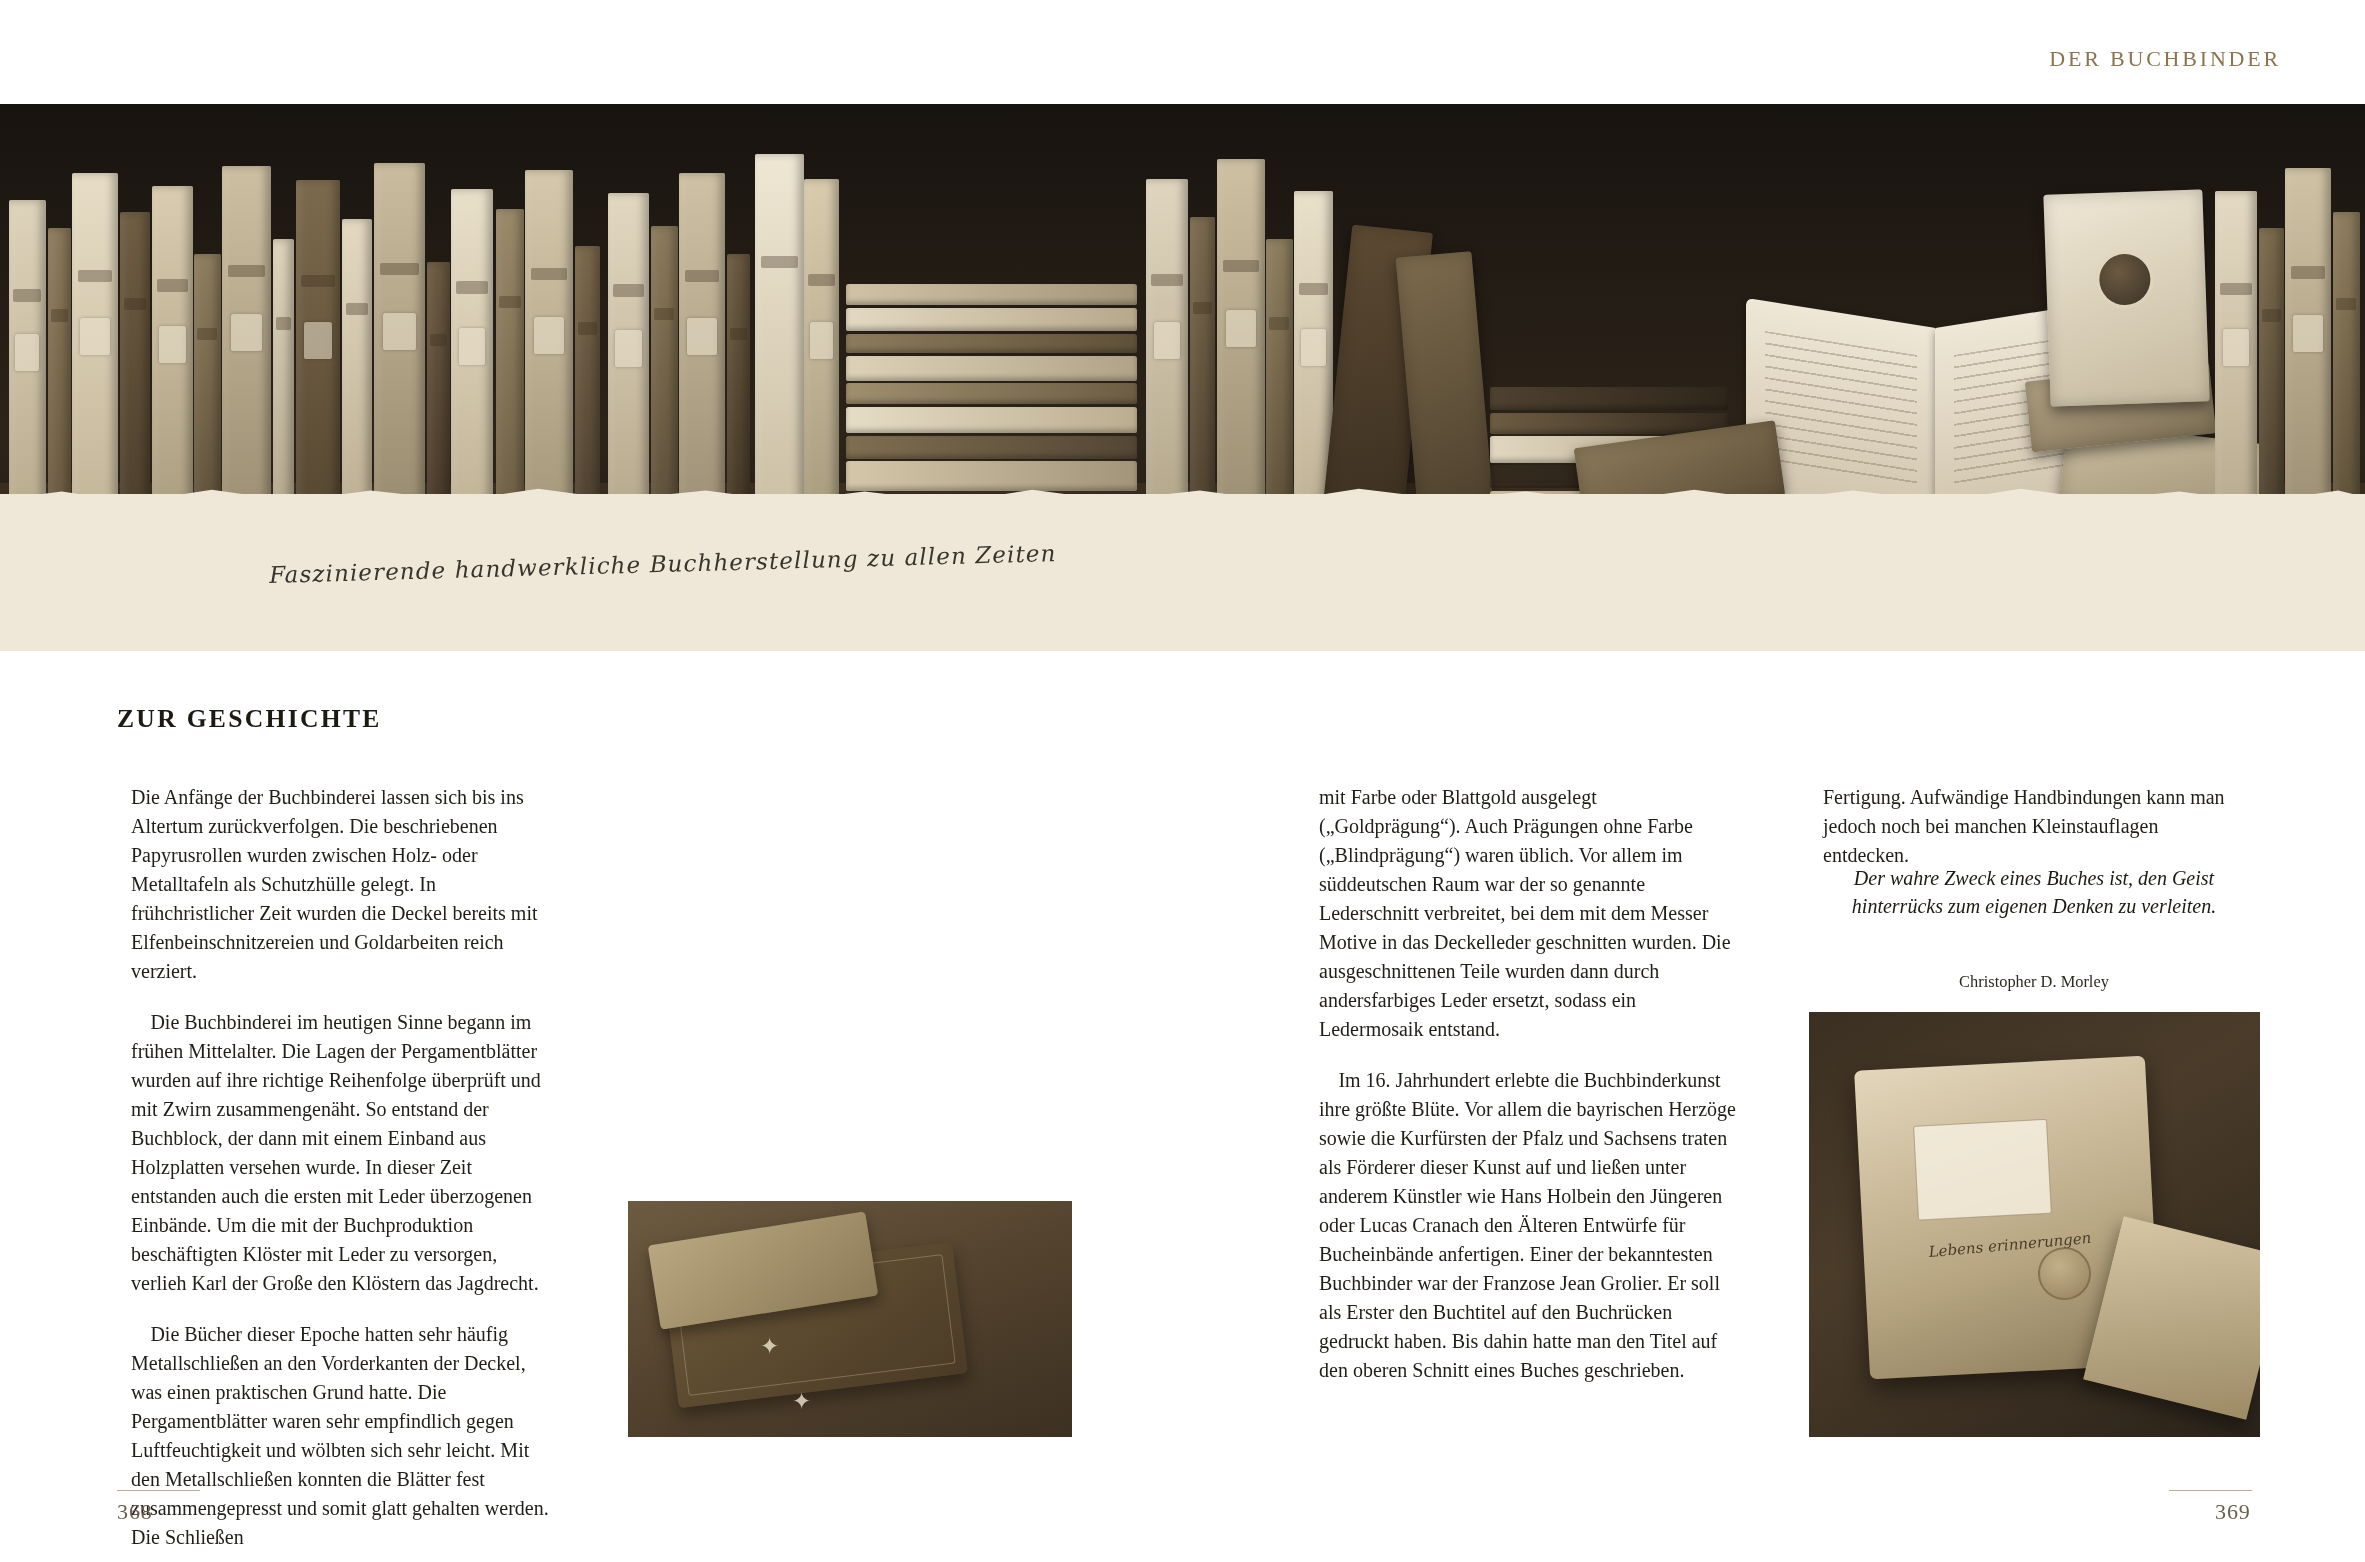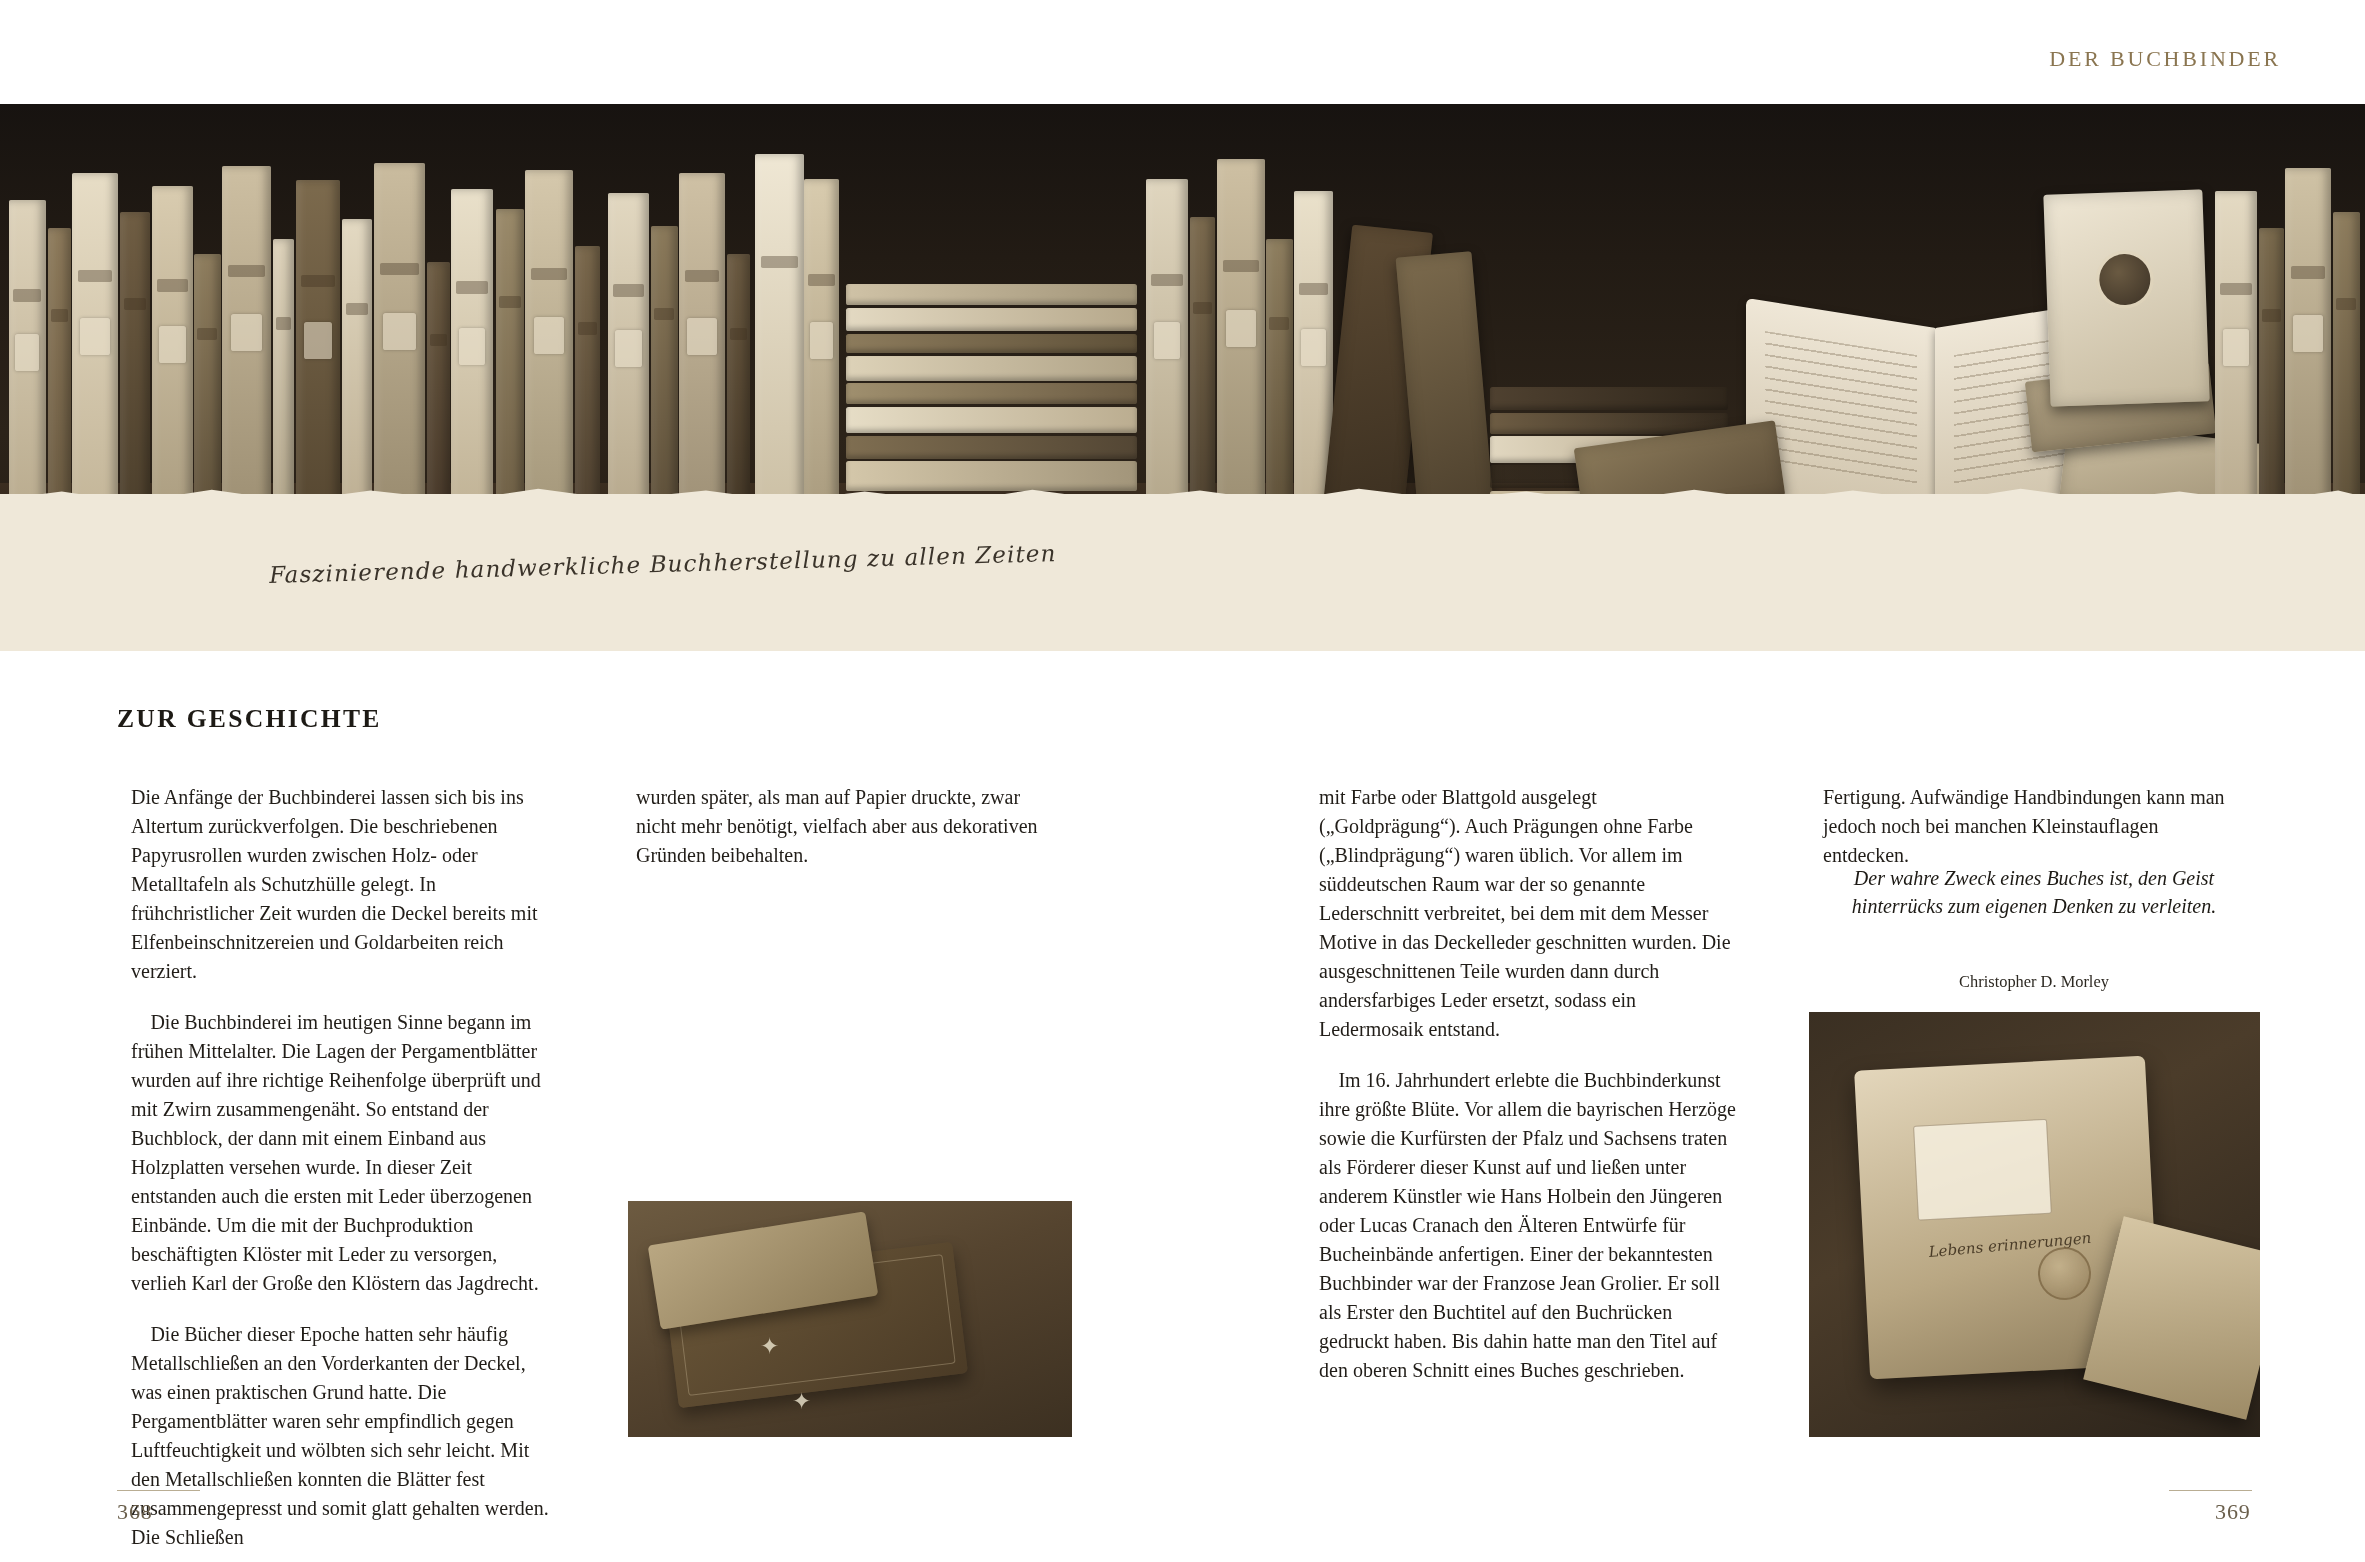--- a/index.html
+++ b/index.html
@@ -445,21 +445,20 @@
 
 <div class="section-title">Zur Geschichte</div>
 
 <div class="col" id="col1">
   <p>Die Anfänge der Buchbinderei lassen sich bis ins Altertum zurückverfolgen. Die beschriebenen Papyrusrollen wurden zwischen Holz- oder Metalltafeln als Schutzhülle gelegt. In frühchristlicher Zeit wurden die Deckel bereits mit Elfenbeinschnitzereien und Goldarbeiten reich verziert.</p>
   <p>Die Buchbinderei im heutigen Sinne begann im frühen Mittelalter. Die Lagen der Pergamentblätter wurden auf ihre richtige Reihenfolge überprüft und mit Zwirn zusammengenäht. So entstand der Buchblock, der dann mit einem Einband aus Holzplatten versehen wurde. In dieser Zeit entstanden auch die ersten mit Leder überzogenen Einbände. Um die mit der Buchproduktion beschäftigten Klöster mit Leder zu versorgen, verlieh Karl der Große den Klöstern das Jagdrecht.</p>
   <p>Die Bücher dieser Epoche hatten sehr häufig Metallschließen an den Vorderkanten der Deckel, was einen praktischen Grund hatte. Die Pergamentblätter waren sehr empfindlich gegen Luftfeuchtigkeit und wölbten sich sehr leicht. Mit den Metallschließen konnten die Blätter fest zusammengepresst und somit glatt gehalten werden. Die Schließen</p>
 </div>
 
 <div class="col" id="col2">
-  <p>wurden später, als man auf Papier druckte, zwar nicht mehr benötigt, vielfach aber aus dekorativen Gründen beibehalten.</p>
 </div>
 
 <div class="col" id="col3">
   <p>mit Farbe oder Blattgold ausgelegt („Goldprägung“). Auch Prägungen ohne Farbe („Blindprägung“) waren üblich. Vor allem im süddeutschen Raum war der so genannte Lederschnitt verbreitet, bei dem mit dem Messer Motive in das Deckelleder geschnitten wurden. Die ausgeschnittenen Teile wurden dann durch andersfarbiges Leder ersetzt, sodass ein Ledermosaik entstand.</p>
   <p>Im 16. Jahrhundert erlebte die Buchbinderkunst ihre größte Blüte. Vor allem die bayrischen Herzöge sowie die Kurfürsten der Pfalz und Sachsens traten als Förderer dieser Kunst auf und ließen unter anderem Künstler wie Hans Holbein den Jüngeren oder Lucas Cranach den Älteren Entwürfe für Bucheinbände anfertigen. Einer der bekanntesten Buchbinder war der Franzose Jean Grolier. Er soll als Erster den Buchtitel auf den Buchrücken gedruckt haben. Bis dahin hatte man den Titel auf den oberen Schnitt eines Buches geschrieben.</p>
 </div>
 
 <div class="col" id="col4">
   <p>Fertigung. Aufwändige Handbindungen kann man jedoch noch bei manchen Kleinstauflagen entdecken.</p>
 </div>

